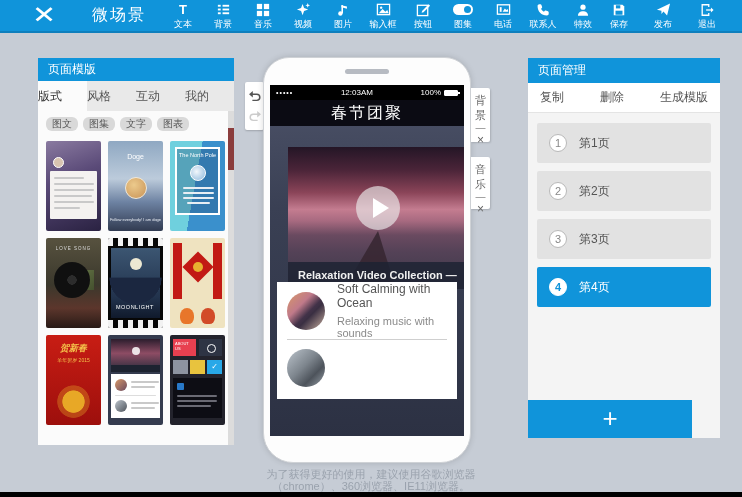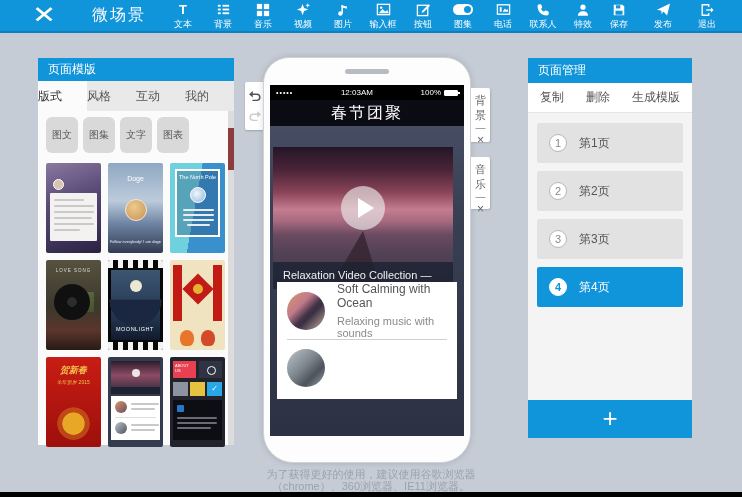--- a/index.html
+++ b/index.html
@@ -31,21 +31,21 @@
   .tb-actions { position:absolute; right:18px; top:0; height:33px; display:flex; gap:10px; }
   .tb-actions .tool { width:34px; }
 
   
   .left-panel { position:absolute; left:38px; top:58px; width:196px; height:387px; background:#fbfbfb; }
   .panel-head { height:23px; background:#1094da; color:#fff; font-size:12px; line-height:23px; padding-left:10px; }
   .lp-tabs { display:flex; height:30px; background:#e9e9e9; }
   .lp-tab { flex:1; line-height:30px; font-size:12px; color:#555; cursor:pointer; }
   .lp-tab.active { background:#fbfbfb; color:#333; }
   .lp-chips { padding:6px 8px 4px 8px; display:flex; gap:5px; }
-  .chip { background:#d9d9d9; color:#555; font-size:10px; padding:11px 6px; border-radius:6px; cursor:pointer; white-space:nowrap; }
+  .chip { background:#d9d9d9; color:#555; font-size:10px; padding:0 6px; border-radius:6px; cursor:pointer; white-space:nowrap; }
   .lp-grid { padding:6px 8px; display:grid; grid-template-columns:repeat(3,55px); gap:7px; }
   .thumb { width:55px; height:90px; position:relative; border-radius:2px; overflow:hidden; cursor:pointer; }
   .bar { position:absolute; height:2px; background:#c9c9c9; border-radius:1px; }
   .lp-scroll { position:absolute; right:0; top:53px; width:6px; height:334px; background:#dcdcdc; }
   .lp-thumb { position:absolute; right:0; top:70px; width:6px; height:42px; background:#8b3d3d; }
 
   
   .t1 { background:linear-gradient(160deg,#8a7aa0 0%,#5a4a78 40%,#2a2242 100%); }
   .t1 .ava { position:absolute; left:7px; top:16px; width:11px; height:11px; border-radius:50%; background:#d8c4b0; border:1px solid #fff; }
   .t1 .card { position:absolute; left:4px; right:4px; top:30px; height:48px; background:#f4f2f0; border-radius:1px; }
@@ -98,21 +98,21 @@
   .phone { position:absolute; left:263px; top:57px; width:208px; height:406px; background:#fdfdfd; border:1px solid #cfd2d6; border-radius:26px 26px 30px 30px; box-shadow:0 0 6px rgba(0,0,0,0.15); }
   .speaker { position:absolute; left:50%; top:11px; margin-left:-22px; width:44px; height:5px; border-radius:3px; background:#b7bbc2; }
   .screen { position:absolute; left:6px; top:27px; width:194px; height:351px; background:linear-gradient(180deg,#4d5369 0%,#3a4054 35%,#2c3143 100%); overflow:hidden; }
   .statusbar { height:15px; background:#000; color:#fff; font-size:8px; display:flex; align-items:center; padding:0 6px; }
   .dots { letter-spacing:1px; font-size:7px; }
   .sb-time { flex:1; text-align:center; }
   .sb-right { display:flex; align-items:center; gap:3px; }
   .batt { position:relative; width:14px; height:6px; border:1px solid #fff; border-radius:1px; background:#fff; }
   .batt::after { content:""; position:absolute; right:-3px; top:1px; width:2px; height:2px; background:#fff; }
   .pagetitle { height:26px; background:#0b0b13; color:#fff; font-size:16px; letter-spacing:2px; text-align:center; line-height:25px; }
-  .video { position:absolute; left:3px; top:62px; width:180px; height:142px; background:linear-gradient(180deg,#241626 0%,#4a2438 16%,#8a4458 32%,#c47c90 44%,#a86a80 52%,#6a4a60 62%,#544257 74%,#3c3747 100%); overflow:hidden; cursor:pointer; }
+  .video { position:absolute; left:18px; top:62px; width:180px; height:142px; background:linear-gradient(180deg,#241626 0%,#4a2438 16%,#8a4458 32%,#c47c90 44%,#a86a80 52%,#6a4a60 62%,#544257 74%,#3c3747 100%); overflow:hidden; cursor:pointer;font-weight:bold; }
   .dock { position:absolute; bottom:0; left:50%; margin-left:-34px; width:0; height:0; border-bottom:58px solid rgba(54,38,48,0.85); border-left:34px solid transparent; border-right:18px solid transparent; }
   .playbtn { position:absolute; left:50%; top:50%; margin:-32px 0 0 -22px; width:44px; height:44px; border-radius:50%; background:rgba(235,235,235,0.65); }
   .playbtn::after { content:""; position:absolute; left:17px; top:12px; width:0; height:0; border-left:16px solid #fff; border-top:10px solid transparent; border-bottom:10px solid transparent; }
   .vcap { position:absolute; left:0; right:0; bottom:0; height:27px; background:rgba(28,34,50,0.82); color:#f0f0f0; font-size:11px; line-height:27px; padding-left:10px; }
   .plist { position:absolute; left:7px; top:197px; width:180px; height:117px; background:#fff; }
   .prow { position:relative; height:57px; display:flex; align-items:center; padding:0 10px; gap:12px; cursor:pointer; }
   .prow .pimg { width:38px; height:38px; border-radius:50%; flex:none; }
   .pimg1 { background:linear-gradient(135deg,#d89868 0%,#c07a8a 35%,#433349 55%,#3a2f42 62%,#cdb3a2 100%); }
   .pimg2 { background:linear-gradient(135deg,#bcc4cc 0%,#7d858d 45%,#4d535b 70%,#9aa2aa 100%); }
   .ptxt .pt { font-size:12px; color:#555; margin-bottom:5px; }
@@ -125,21 +125,21 @@
 
   
   .side-tab { position:absolute; left:471px; width:19px; background:#fff; border-radius:0 2px 2px 0; box-shadow:1px 1px 2px rgba(0,0,0,0.15); display:flex; flex-direction:column; align-items:center; padding:6px 0; gap:3px; }
   .side-tab .vchar { font-size:11px; color:#666; line-height:12px; }
   .side-tab .dash { color:#888; font-size:10px; line-height:8px; cursor:pointer; }
   .side-tab .close { color:#666; font-size:12px; line-height:11px; cursor:pointer; }
   .stab1 { top:88px; height:54px; }
   .stab2 { top:157px; height:52px; }
 
   
-  .right-panel { position:absolute; left:528px; top:58px; width:164px; height:380px; background:#f4f4f4; }
+  .right-panel { position:absolute; left:528px; top:58px; width:192px; height:380px; background:#f4f4f4; }
   .rp-head { height:25px; background:#1094da; color:#fff; font-size:12px; line-height:25px; padding-left:10px; }
   .rp-actions { height:30px; background:#fff; display:flex; align-items:center; justify-content:space-between; padding:0 12px; border-bottom:1px solid #e4e4e4; }
   .rp-action { font-size:12px; color:#555; cursor:pointer; }
   .rp-list { padding:10px 9px; }
   .page-item { height:40px; background:#e2e2e2; border-radius:2px; margin-bottom:8px; display:flex; align-items:center; padding:0 12px; gap:12px; cursor:pointer; }
   .pnum { width:18px; height:18px; border-radius:50%; background:#fff; border:1px solid #b9b9b9; color:#888; font-size:11px; display:flex; align-items:center; justify-content:center; }
   .plabel { font-size:12px; color:#555; }
   .page-item.active { background:#1094da; }
   .page-item.active .pnum { border-color:#fff; color:#1094da; font-weight:bold; }
   .page-item.active .plabel { color:#fff; }

